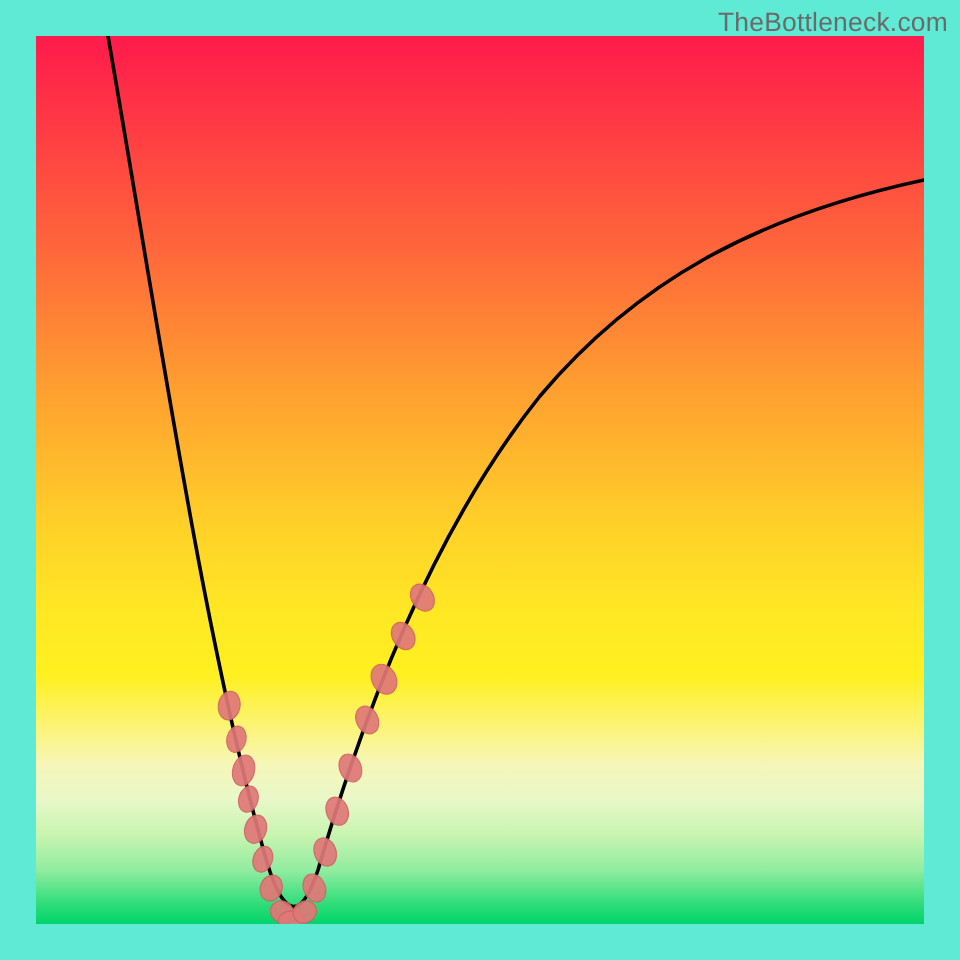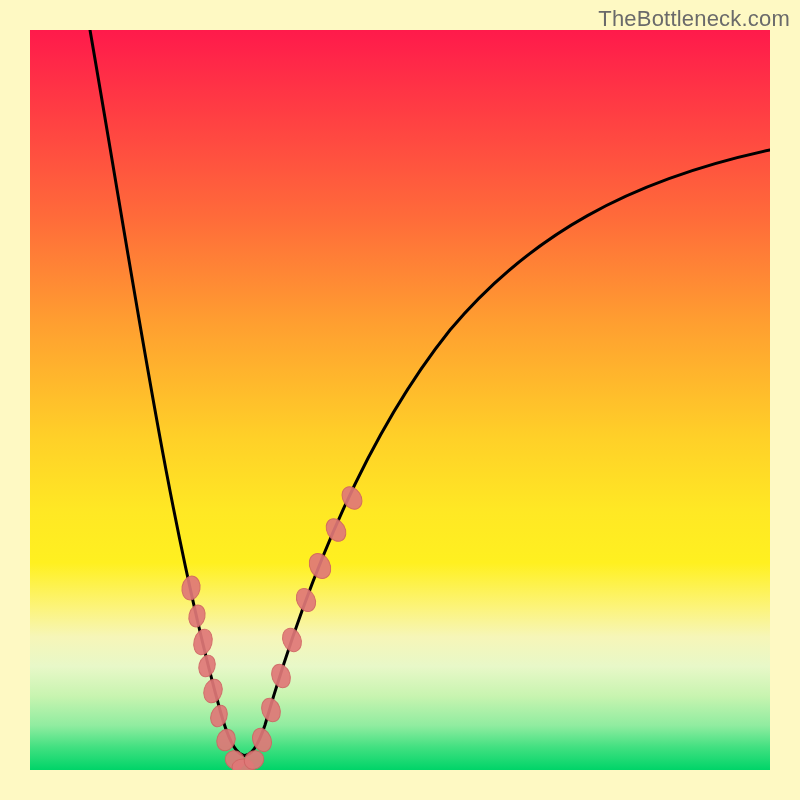--- a/index.html
+++ b/index.html
@@ -7,21 +7,21 @@
     padding: 0;
     width: 800px;
     height: 800px;
     background: #000;
     overflow: hidden;
   }
   .frame {
     position: absolute;
     left: 0; top: 0;
     width: 800px; height: 800px;
-    background: #fef9c3;
+    background: #5eead4;
   }
   .plot {
     position: absolute;
     left: 30px;
     top: 30px;
     width: 740px;
     height: 740px;
     background: linear-gradient(to bottom,
       #ff1a4b 0%,
       #ff3a44 10%,

